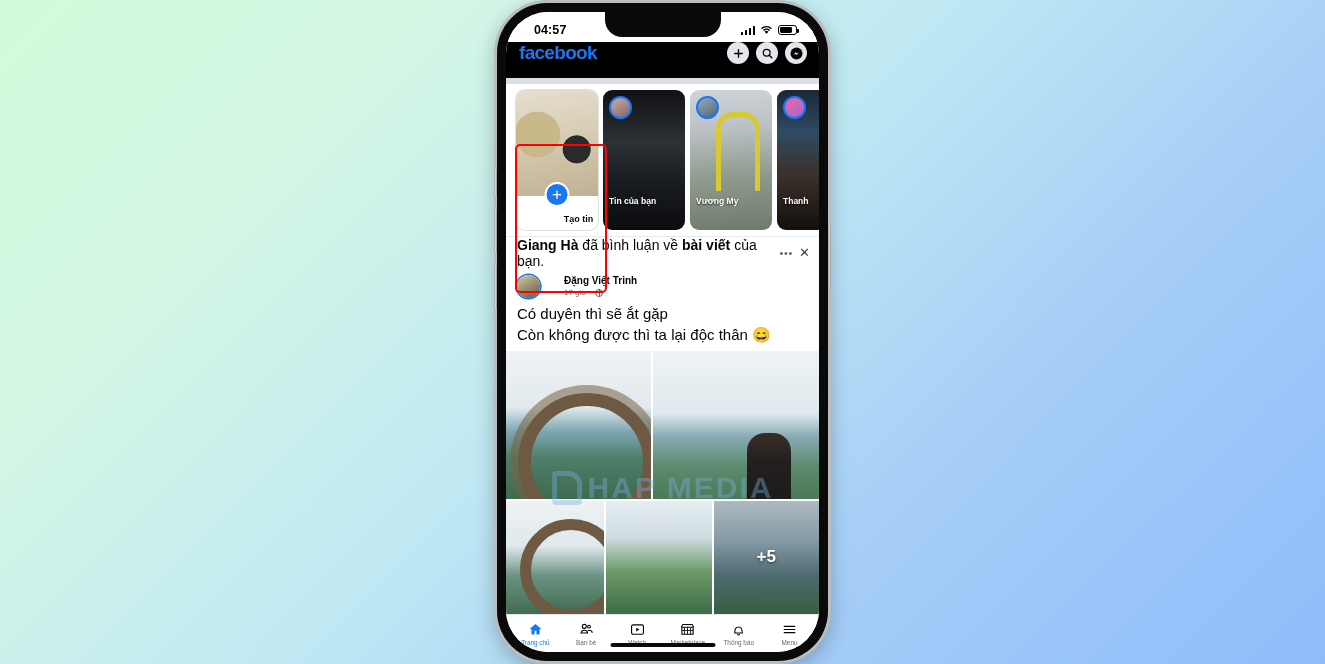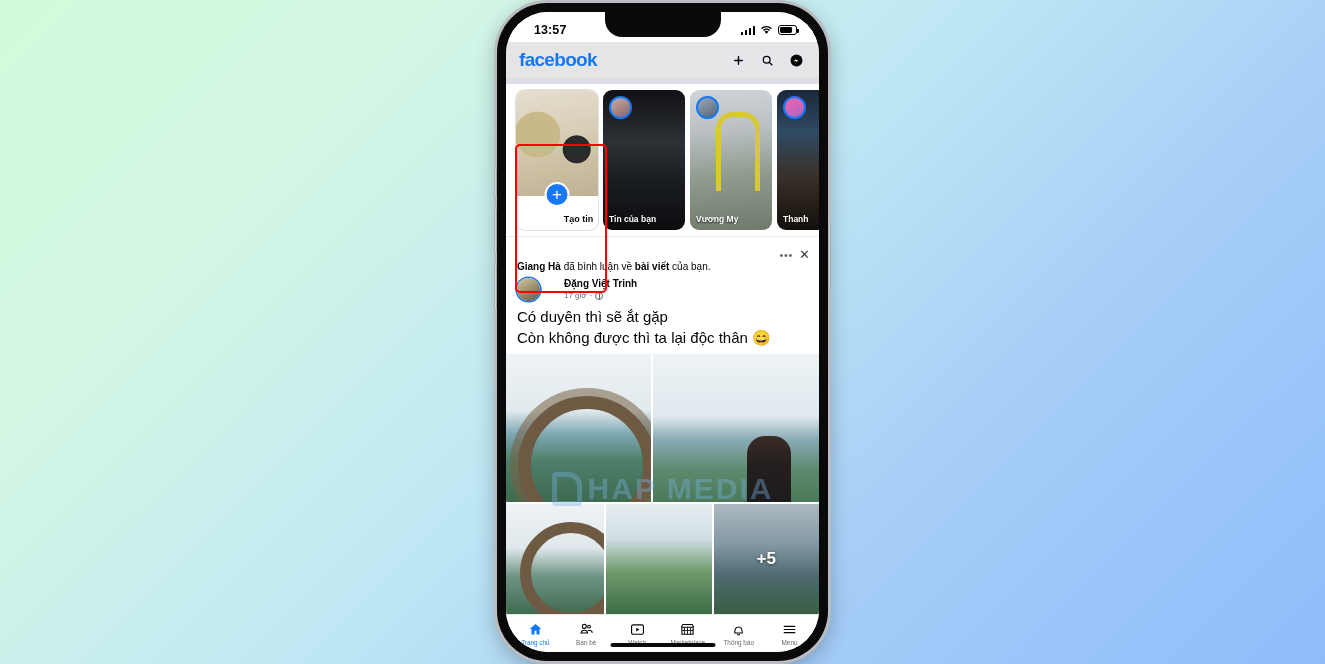--- a/index.html
+++ b/index.html
@@ -57,22 +57,22 @@
   
   #notch {
     position: absolute; left: 50%; transform: translateX(-50%); top: 0;
     width: 116px; height: 25px; background: #0a0a0a;
     border-radius: 0 0 17px 17px; z-index: 6;
   }
 
   
   #fb-header {
     flex: 0 0 36px;
-    display: flex; align-items: center; justify-content: space-between;
-    padding: 0 12px 0 13px; background: #e5e5e5;
+    display: flex; align-items: flex-start; justify-content: space-between;
+    padding: 0 12px 0 13px; background: #000000;
   }
   #fb-logo { font-size: 19px; font-weight: 700; color: #1877F2; letter-spacing: -.7px; }
   #header-actions { display: flex; gap: 7px; }
   .circ-btn {
     width: 22px; height: 22px; border-radius: 50%; background: #e4e6eb;
     display: flex; align-items: center; justify-content: center; color: #050505;
   }
   .circ-btn svg { width: 13px; height: 13px; }
   .msgr { background: #e4e6eb; }
 
@@ -123,42 +123,42 @@
   #story-highlight {
     position: absolute; left: 9px; top: 132px;
     width: 92px; height: 149px; border: 2.5px solid #ff0000; border-radius: 5px;
     z-index: 20; pointer-events: none;
   }
   .story .avatar-ring {
     position: absolute; left: 6px; top: 6px; width: 23px; height: 23px;
     border-radius: 50%; border: 2.2px solid #1877F2; background: #aaa; overflow: hidden;
   }
   .story .name {
-    position: absolute; left: 6px; right: 4px; bottom: 6px;
+    position: absolute; left: 6px; right: 4px; bottom: 24px;
     font-size: 8.5px; font-weight: 600; color: #fff;
     text-shadow: 0 1px 2px rgba(0,0,0,.8); white-space: nowrap; overflow: hidden;
   }
   #story-2 { background: linear-gradient(180deg,#101114 0%,#2d3136 38%,#1b1e22 62%,#0b0c0e 100%); }
   #story-2 .avatar-ring { background: linear-gradient(150deg,#caa,#866); }
   #story-3 { background: linear-gradient(175deg,#cfd4d8 0%,#b9bfc2 30%,#8e9a8d 62%,#6f7a6c 100%); }
   #story-3 .avatar-ring { background: linear-gradient(150deg,#9ab,#567); }
   #story-3::after {
     content:""; position:absolute; left:26px; top:22px; width:34px; height:74px;
     border:5px solid #d8c832; border-radius: 17px 17px 0 0; border-bottom: none;
   }
   #story-4 { background: linear-gradient(180deg,#1b2738 0%,#2f4a63 30%,#3a3028 62%,#130f0c 100%); }
   #story-4 .avatar-ring { background: linear-gradient(150deg,#e6a,#a6c); }
 
   
   #feed { flex: 1; background: #fff; display: flex; flex-direction: column; overflow: hidden; }
   #notif-row {
     flex: 0 0 22px; display: flex; align-items: center;
     padding: 0 9px 0 11px; border-top: 1px solid #e9eaec; gap: 6px;
   }
-  #notif-text { flex: 1; font-size: 10px; color: #050505; margin-top: 24px; }
+  #notif-text { flex: 1; font-size: 14px; color: #050505; }
   #notif-text b { font-weight: 700; }
   #notif-dots { font-size: 11px; color: #606770; letter-spacing: .7px; line-height: 0; }
   #notif-close { font-size: 13px; color: #404247; line-height: 0; font-weight: 300; }
 
   #post-header { flex: 0 0 34px; display: flex; align-items: center; gap: 24px; padding: 0 11px; }
   #post-avatar {
     width: 23px; height: 23px; border-radius: 50%; flex: 0 0 23px;
     background: linear-gradient(150deg,#d8cbb0 0%,#a3966f 45%,#5d5a50 100%);
     box-shadow: 0 0 0 1.6px #1877F2;
   }
@@ -237,21 +237,21 @@
   <div class="side-btn" id="btn-silent"></div>
   <div class="side-btn" id="btn-vol-up"></div>
   <div class="side-btn" id="btn-vol-dn"></div>
   <div class="side-btn" id="btn-power"></div>
 
   <div id="phone-screen">
 
     <div id="notch"></div>
 
     <div id="status-bar">
-      <div id="status-time">13:57</div>
+      <div id="status-time">04:57</div>
       <div id="status-icons">
         <span class="bars">
             <i></i>
             <i></i>
             <i></i>
             <i></i>
           </span>
         <svg width="13" height="10" viewBox="0 0 16 12">
           <path d="M8 10.6 5.6 8.1a3.4 3.4 0 0 1 4.8 0L8 10.6z" fill="#000"></path>
           <path d="M3.6 6.1a6.2 6.2 0 0 1 8.8 0l-1.2 1.2a4.5 4.5 0 0 0-6.4 0L3.6 6.1z" fill="#000"></path>

